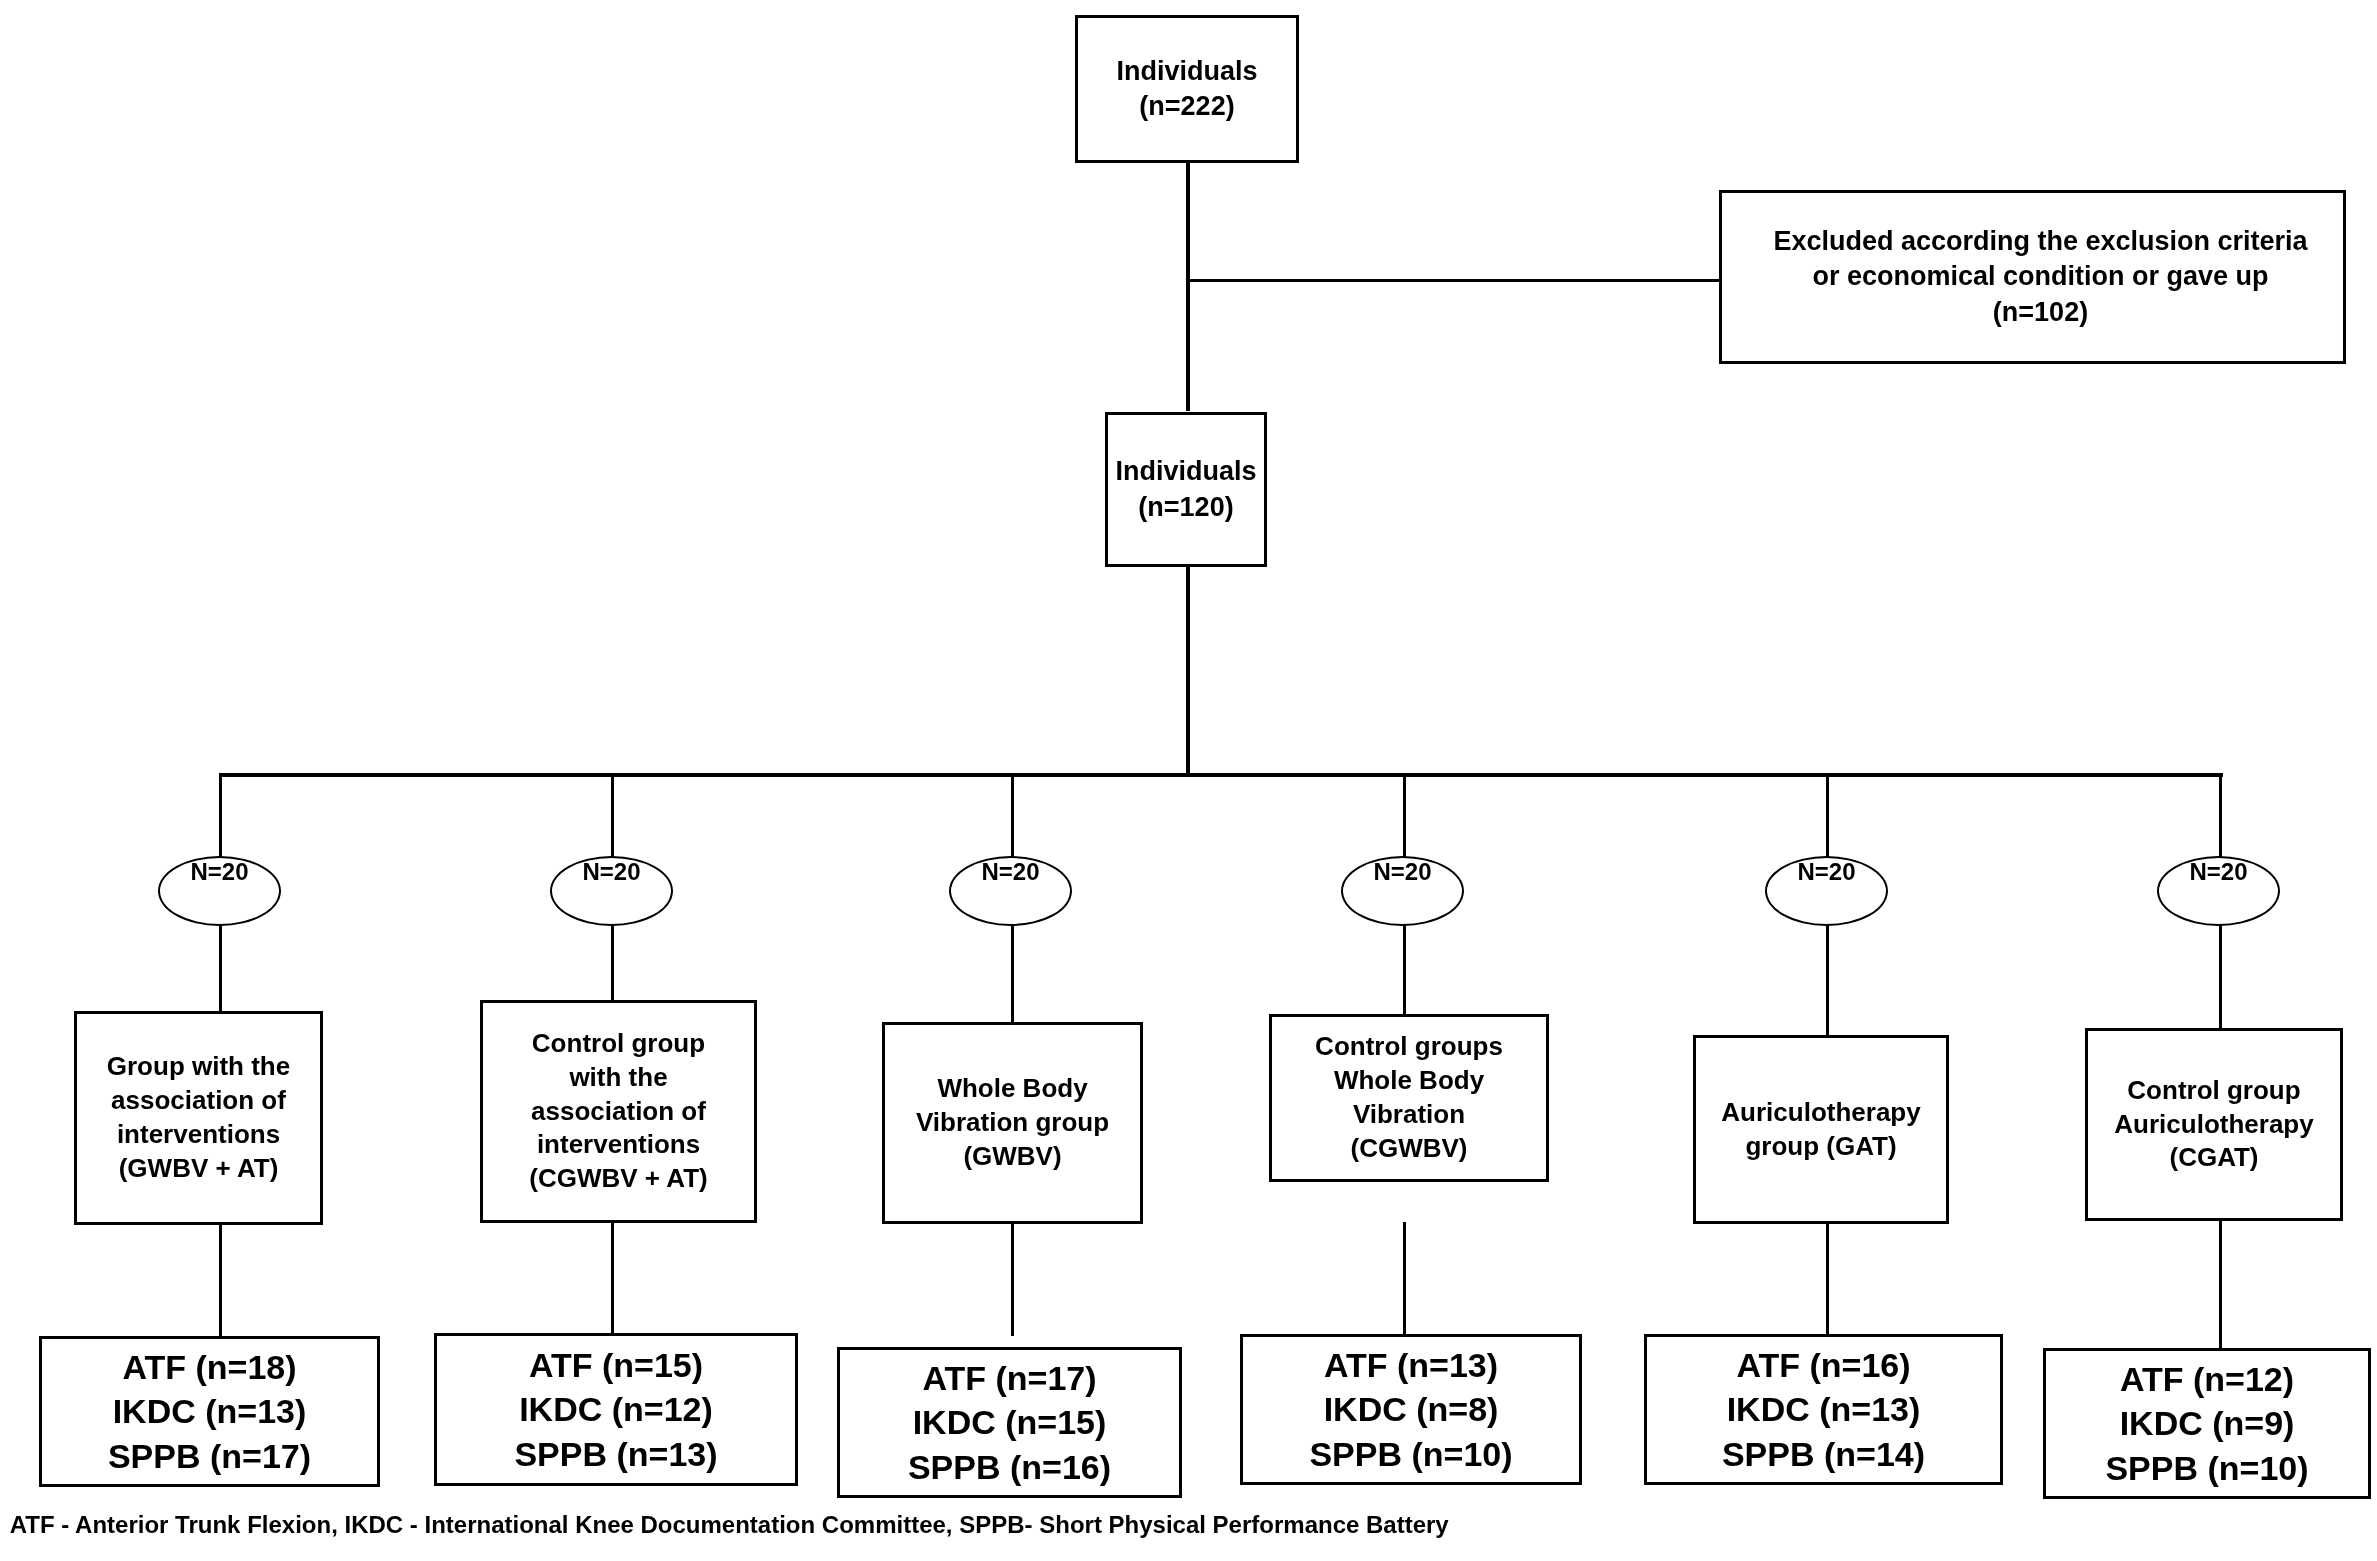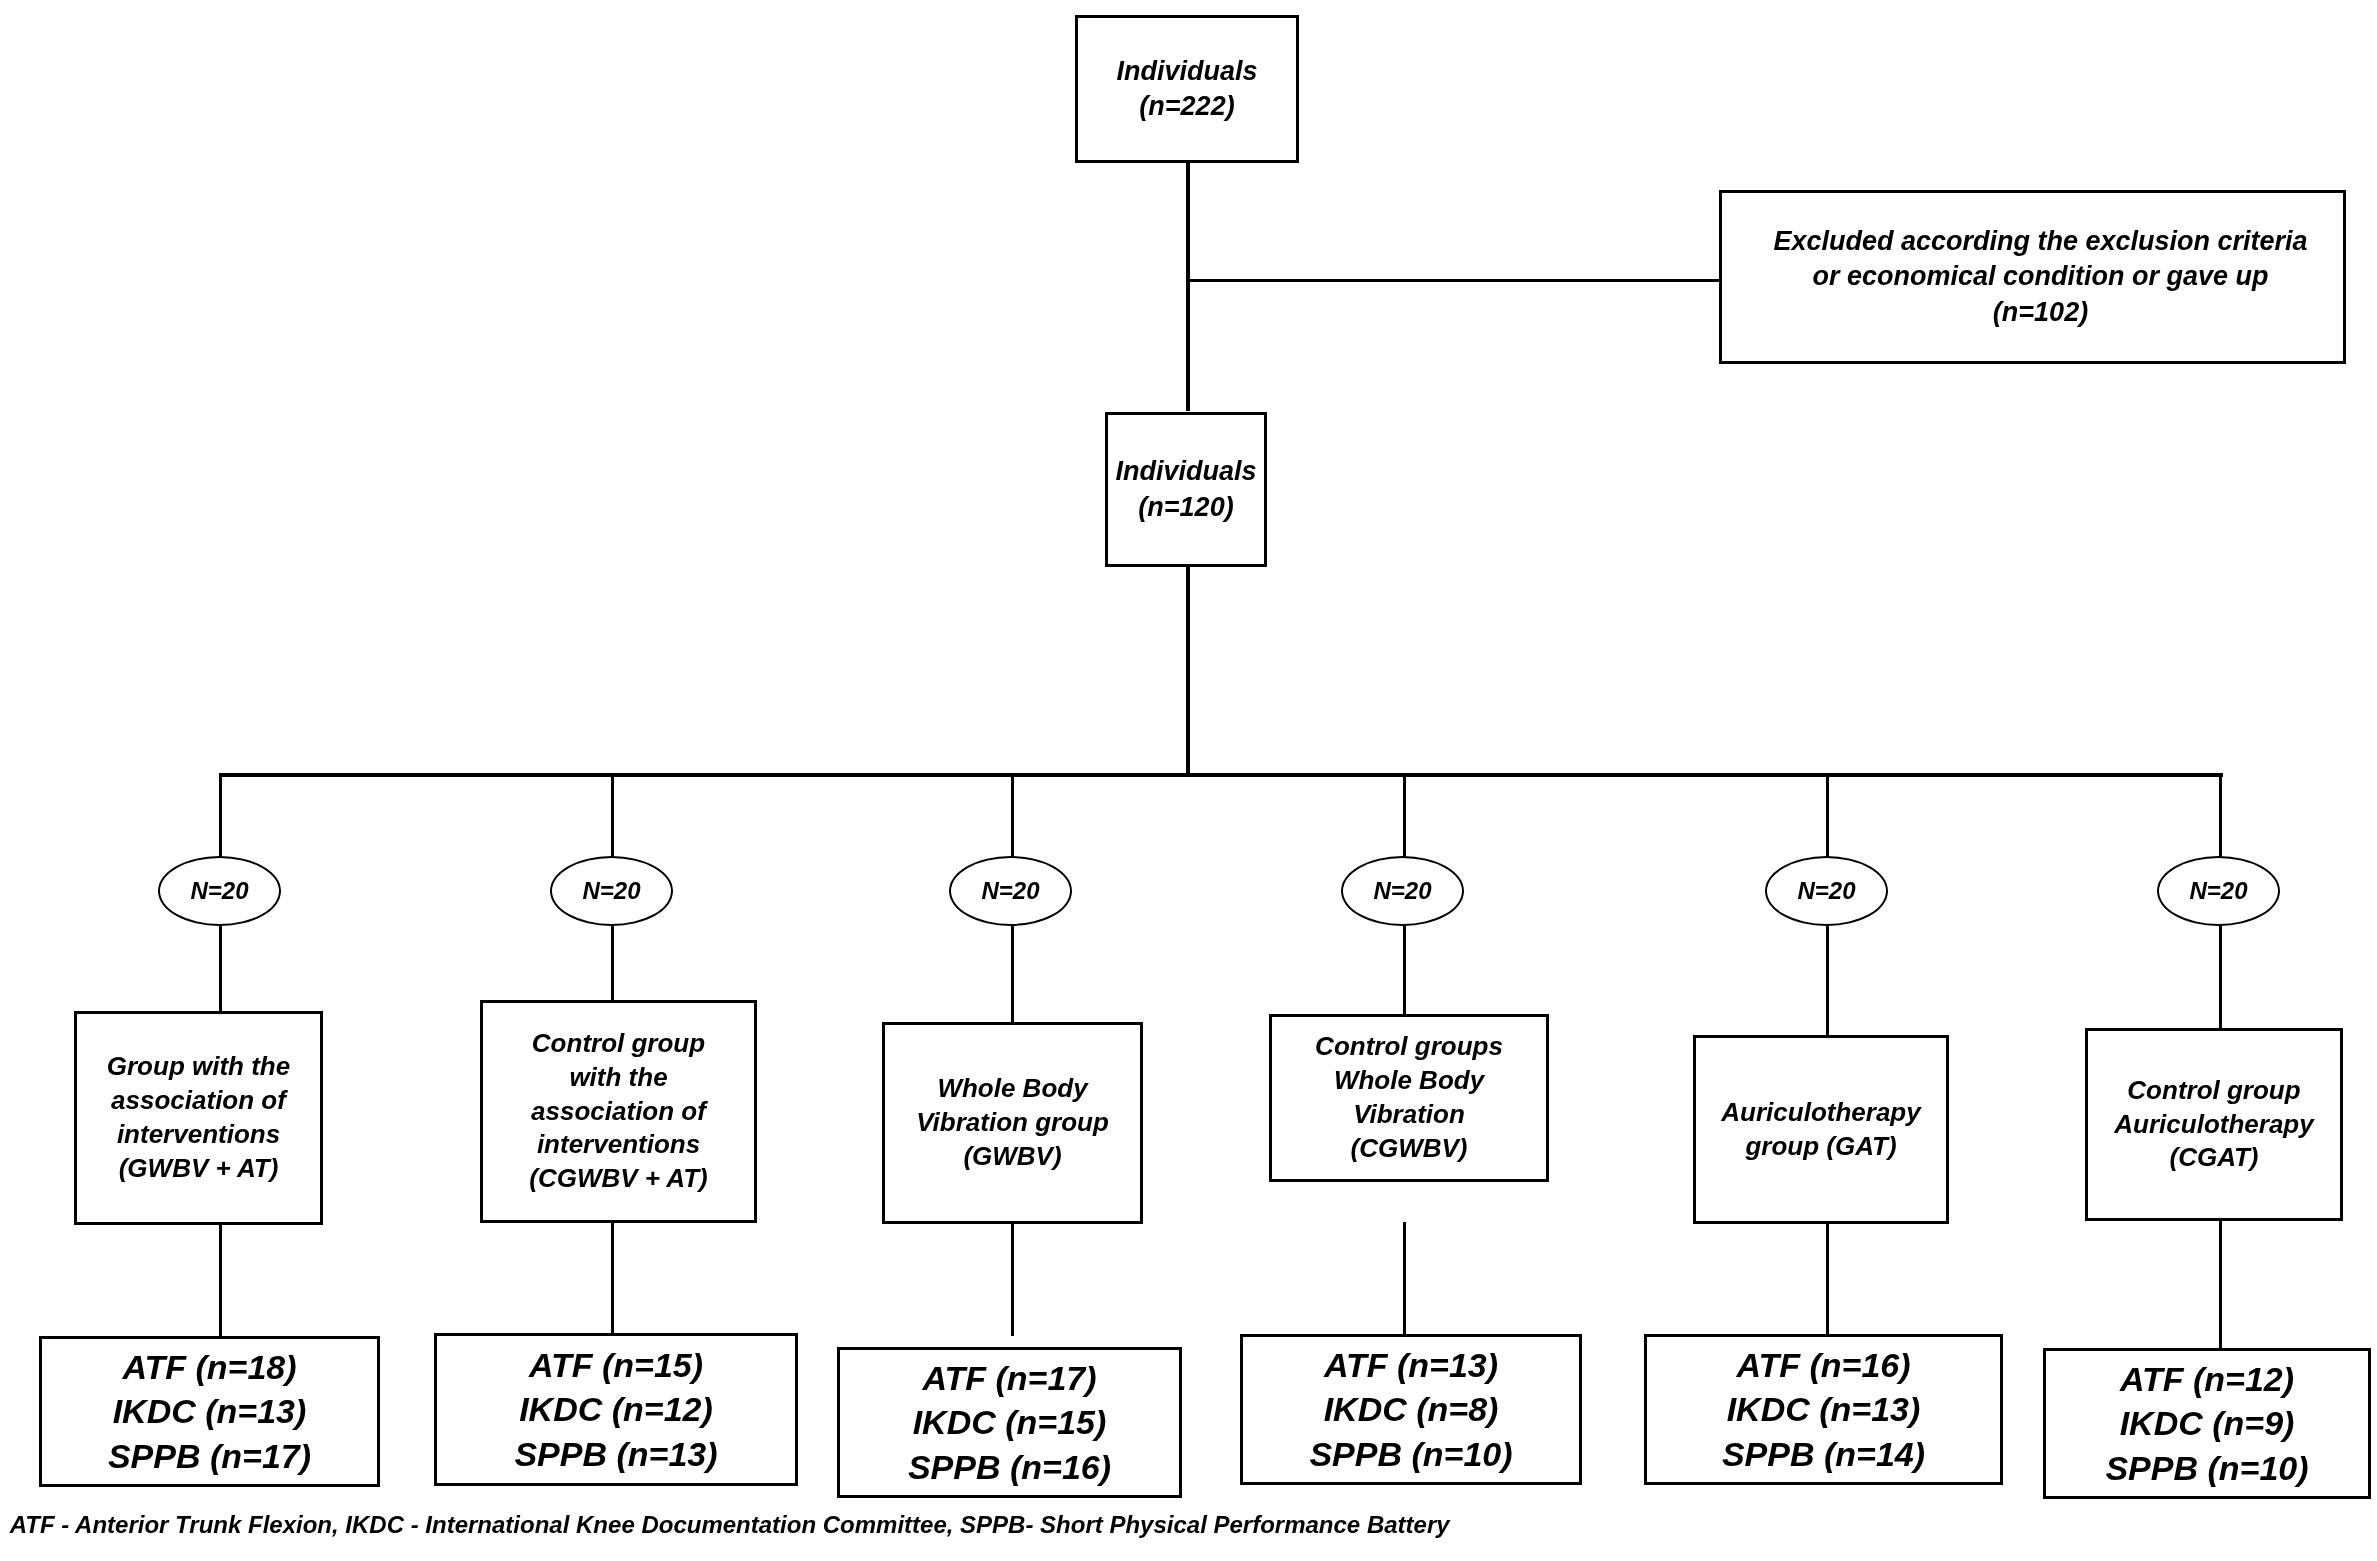--- a/index.html
+++ b/index.html
@@ -8,21 +8,20 @@
     padding: 0;
     background: #ffffff;
   }
   #page {
     position: relative;
     width: 2377px;
     height: 1562px;
     background: #ffffff;
     font-family: "Liberation Sans", sans-serif;
     overflow: hidden;
-    font-style: italic;
   }
 
   
   .node-box {
     position: absolute;
     box-sizing: border-box;
     border: 3.5px solid #000000;
     background: #ffffff;
     display: flex;
     align-items: center;
@@ -36,21 +35,21 @@
   .node-box .txt { white-space: pre-line; display: block; width: 100%; }
 
   
   .node-ellipse {
     position: absolute;
     box-sizing: border-box;
     border: 2.8px solid #000000;
     border-radius: 50%;
     background: #ffffff;
     display: flex;
-    align-items: center;
+    align-items: flex-start;
     justify-content: center;
     font-weight: bold;
     color: #000000;
     z-index: 6;
   }
 
   
   .vline {
     position: absolute;
     background: #000000;

